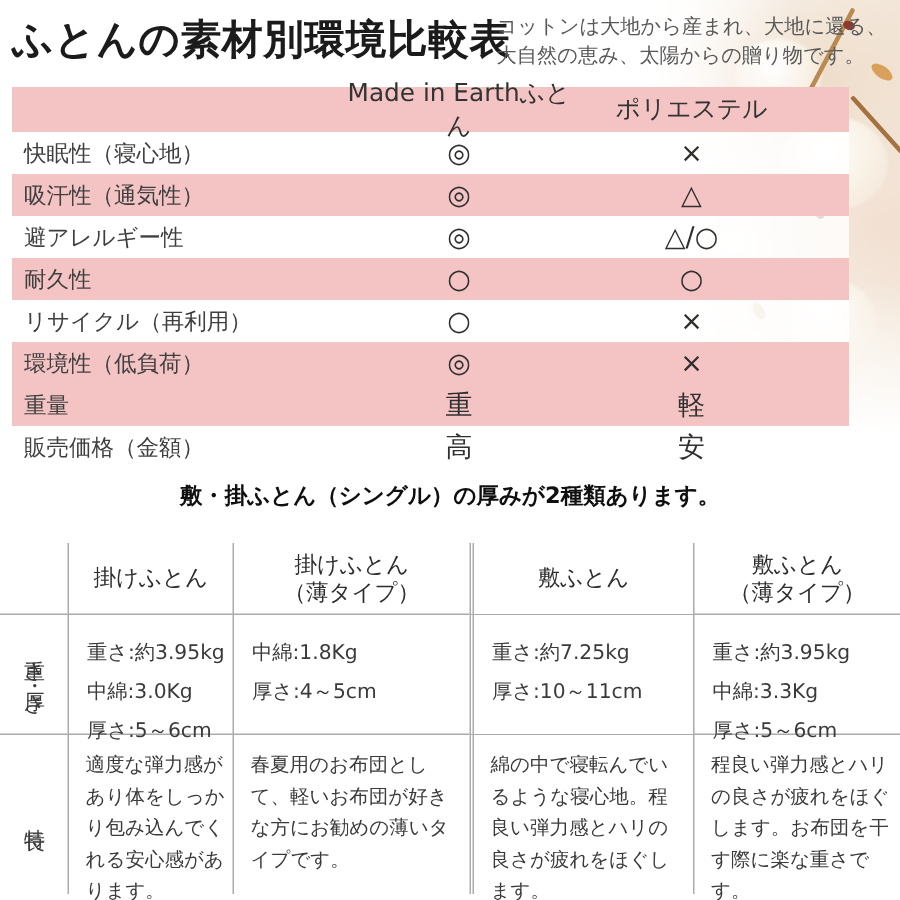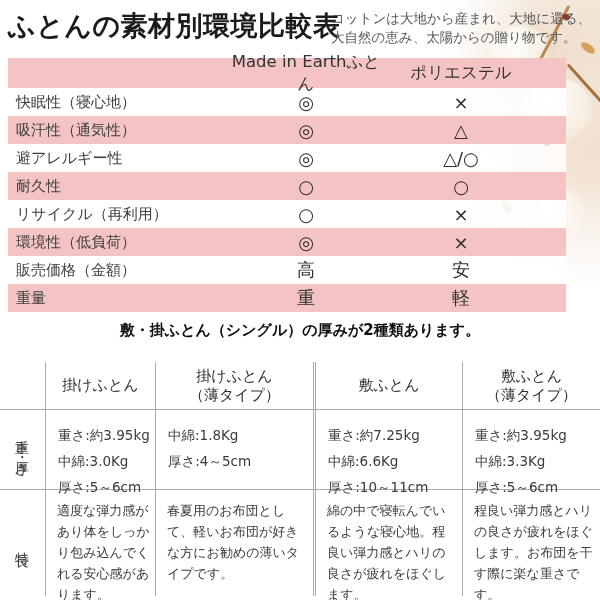--- a/index.html
+++ b/index.html
@@ -142,30 +142,30 @@
       <div class="c-v1 sym">○</div>
       <div class="c-v2 sym">×</div>
       <div class="c-sp"></div>
     </div>
     <div class="cmp-row pink">
       <div class="c-label">環境性（低負荷）</div>
       <div class="c-v1 sym">◎</div>
       <div class="c-v2 sym">×</div>
       <div class="c-sp"></div>
     </div>
+    <div class="cmp-row pink">
+      <div class="c-label">重量</div>
+      <div class="c-v1 sym">重</div>
+      <div class="c-v2 sym">軽</div>
+      <div class="c-sp"></div>
+    </div>
     <div class="cmp-row">
       <div class="c-label">販売価格（金額）</div>
       <div class="c-v1 sym">高</div>
       <div class="c-v2 sym">安</div>
-      <div class="c-sp"></div>
-    </div>
-    <div class="cmp-row pink">
-      <div class="c-label">重量</div>
-      <div class="c-v1 sym">重</div>
-      <div class="c-v2 sym">軽</div>
       <div class="c-sp"></div>
     </div>
   </div>
 
   <h2 class="heading2">敷・掛ふとん（シングル）の厚みが2種類あります。</h2>
 
   <div class="ftable">
 
     <div class="cell bB"></div>
     <div class="cell bL bB fhead">
@@ -190,21 +190,20 @@
       <div>重さ:約3.95kg</div>
       <div>中綿:3.0Kg</div>
       <div>厚さ:5～6cm</div>
     </div>
     <div class="cell bL bB spec">
       <div>中綿:1.8Kg</div>
       <div>厚さ:4～5cm</div>
     </div>
     <div class="cell bLd bB spec">
       <div>重さ:約7.25kg</div>
-      <div>中綿:6.6Kg</div>
       <div>厚さ:10～11cm</div>
     </div>
     <div class="cell bL bB spec">
       <div>重さ:約3.95kg</div>
       <div>中綿:3.3Kg</div>
       <div>厚さ:5～6cm</div>
     </div>
 
     <div class="cell flabel">特長</div>
     <div class="cell bL feat">適度な弾力感があり体をしっかり包み込んでくれる安心感があります。</div>

